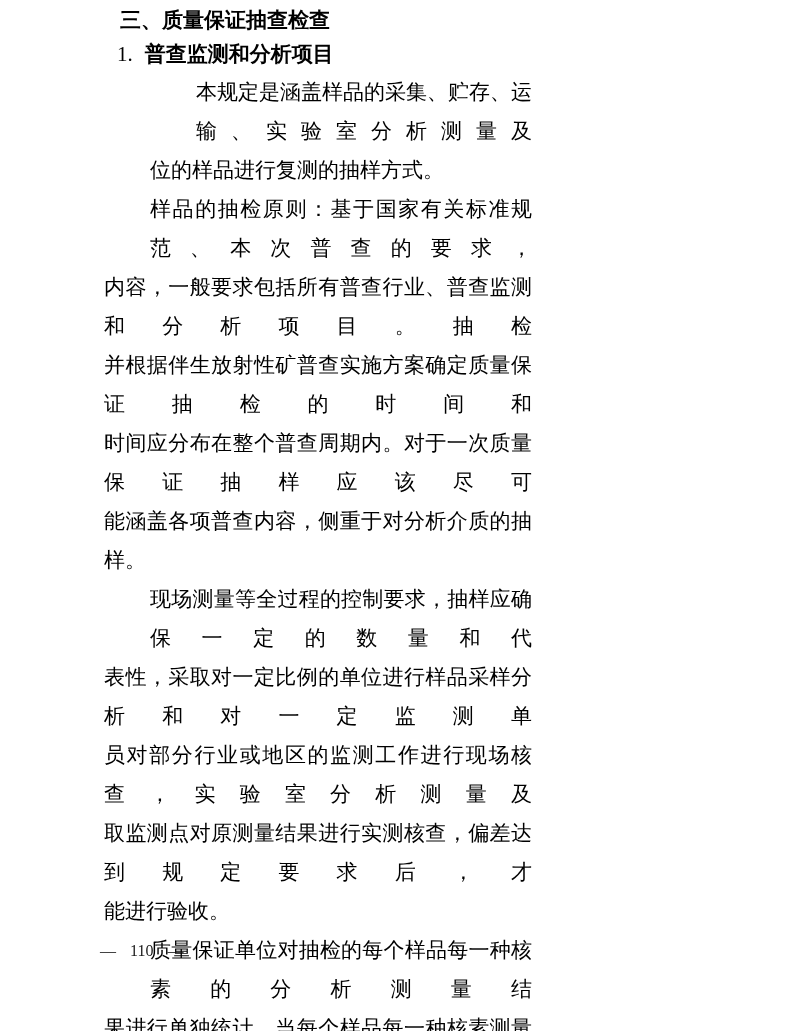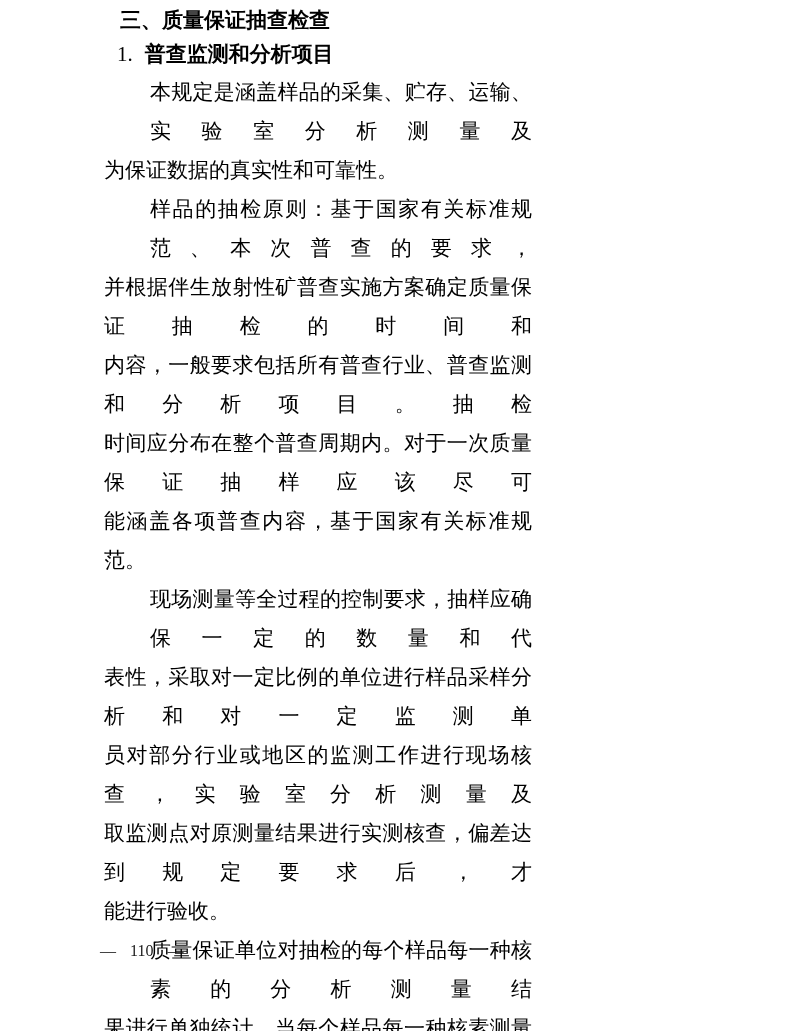--- a/index.html
+++ b/index.html
@@ -37,21 +37,21 @@
   }
   .h2 .num {
     font-family: "Liberation Serif", "DejaVu Serif", serif;
     font-weight: normal;
   }
   .para {
     font-size: 21px;
     line-height: 39px;
     margin: 0;
   }
-  .para.first { margin-top: 6px; }
+  .para.first { margin-top: 6px; margin-left: 46px; }
   .line {
     text-align: justify;
     text-align-last: justify;
     text-justify: inter-character;
   }
   .line.indent { padding-left: 46px; }
   .line.last { text-align-last: left; }
   .footer {
     position: absolute;
     left: 100px;
@@ -72,29 +72,29 @@
 
   <div class="h1">三、质量保证抽查检查</div>
 
   <div class="h2">
     <span class="num">1.</span>
     <span>普查监测和分析项目</span>
   </div>
 
   <div class="para first">
     <div class="line indent">本规定是涵盖样品的采集、贮存、运输、实验室分析测量及</div>
-    <div class="line last">为保证数据的真实性和可靠性。</div>
+    <div class="line last">位的样品进行复测的抽样方式。</div>
   </div>
 
   <div class="para">
     <div class="line indent">样品的抽检原则：基于国家有关标准规范、本次普查的要求，</div>
+    <div class="line">内容，一般要求包括所有普查行业、普查监测和分析项目。抽检</div>
     <div class="line">并根据伴生放射性矿普查实施方案确定质量保证抽检的时间和</div>
-    <div class="line">内容，一般要求包括所有普查行业、普查监测和分析项目。抽检</div>
     <div class="line">时间应分布在整个普查周期内。对于一次质量保证抽样应该尽可</div>
-    <div class="line last">能涵盖各项普查内容，基于国家有关标准规范。</div>
+    <div class="line last">能涵盖各项普查内容，侧重于对分析介质的抽样。</div>
   </div>
 
   <div class="para">
     <div class="line indent">现场测量等全过程的控制要求，抽样应确保一定的数量和代</div>
     <div class="line">表性，采取对一定比例的单位进行样品采样分析和对一定监测单</div>
     <div class="line">员对部分行业或地区的监测工作进行现场核查，实验室分析测量及</div>
     <div class="line">取监测点对原测量结果进行实测核查，偏差达到规定要求后，才</div>
     <div class="line last">能进行验收。</div>
   </div>
 

